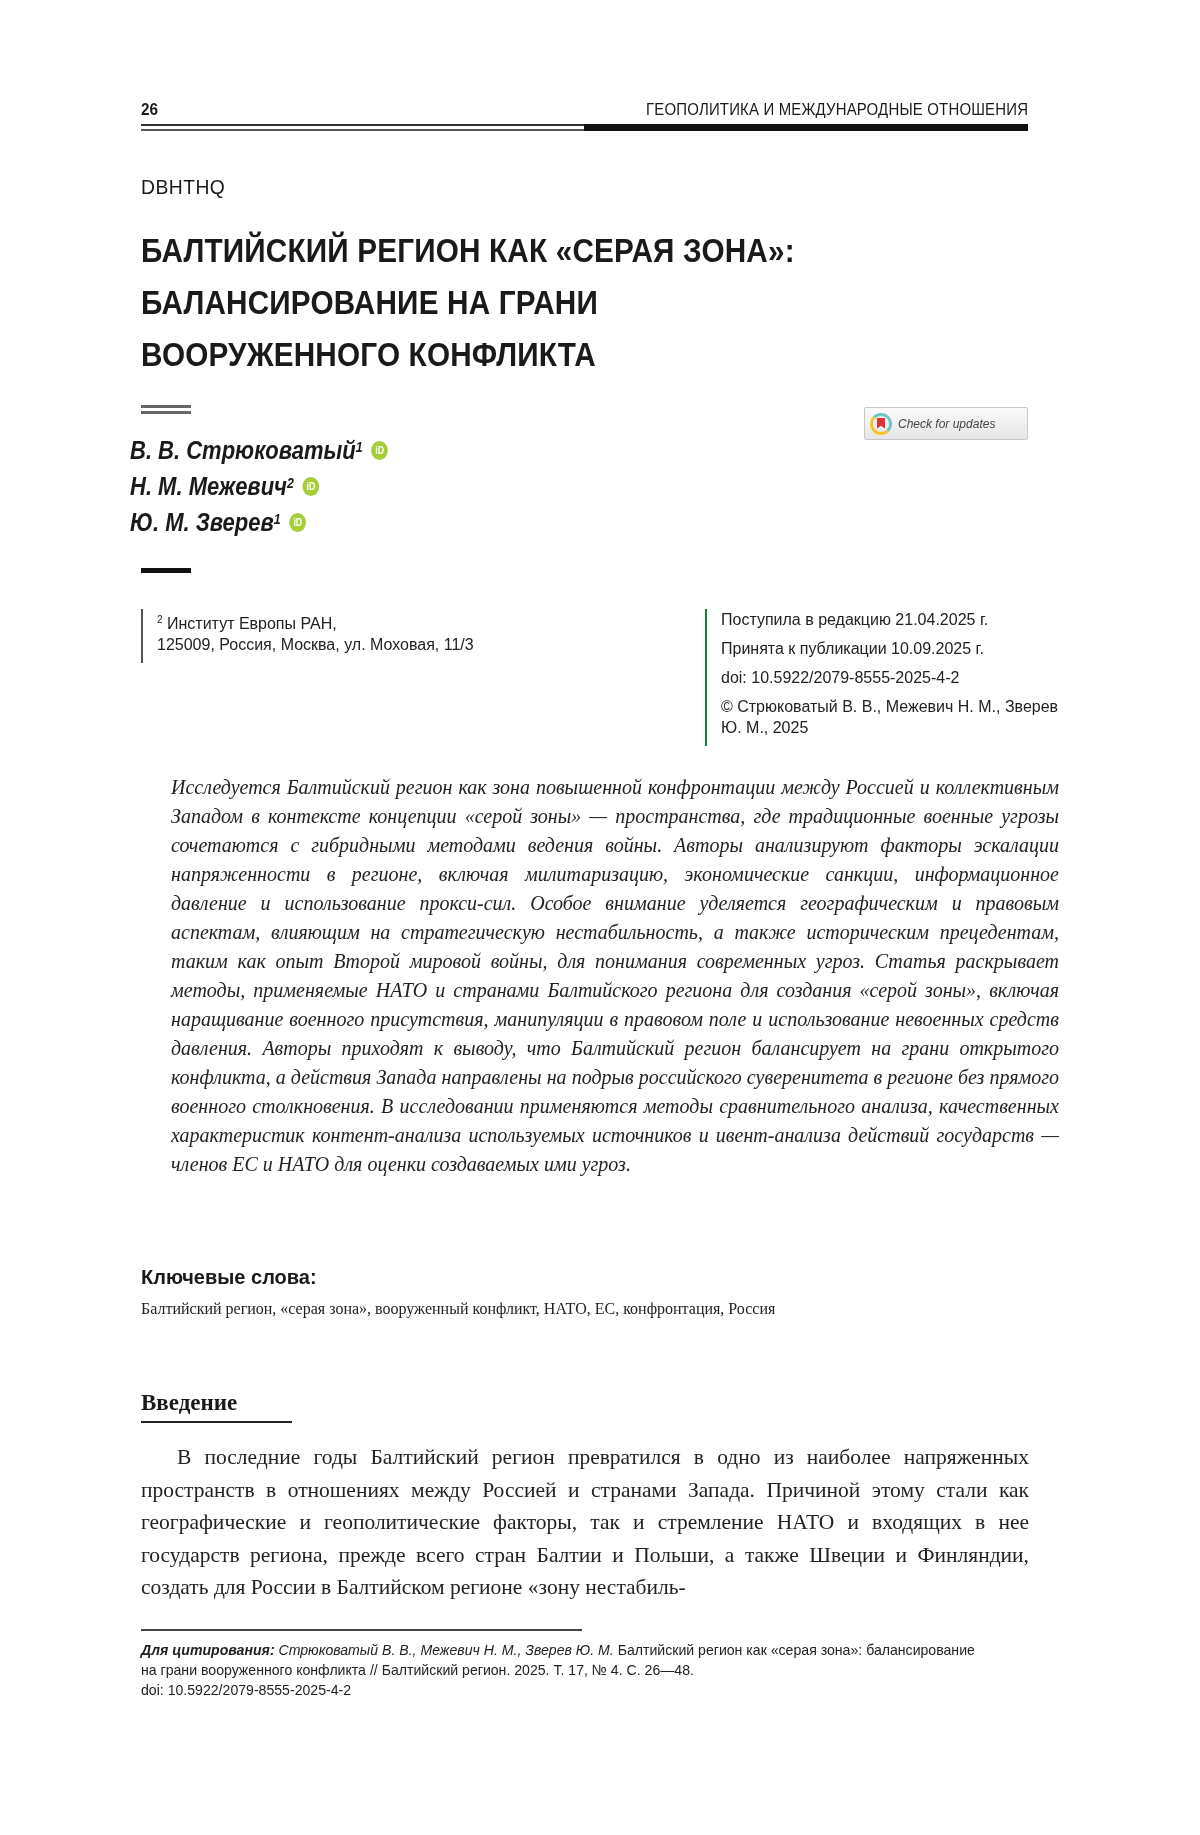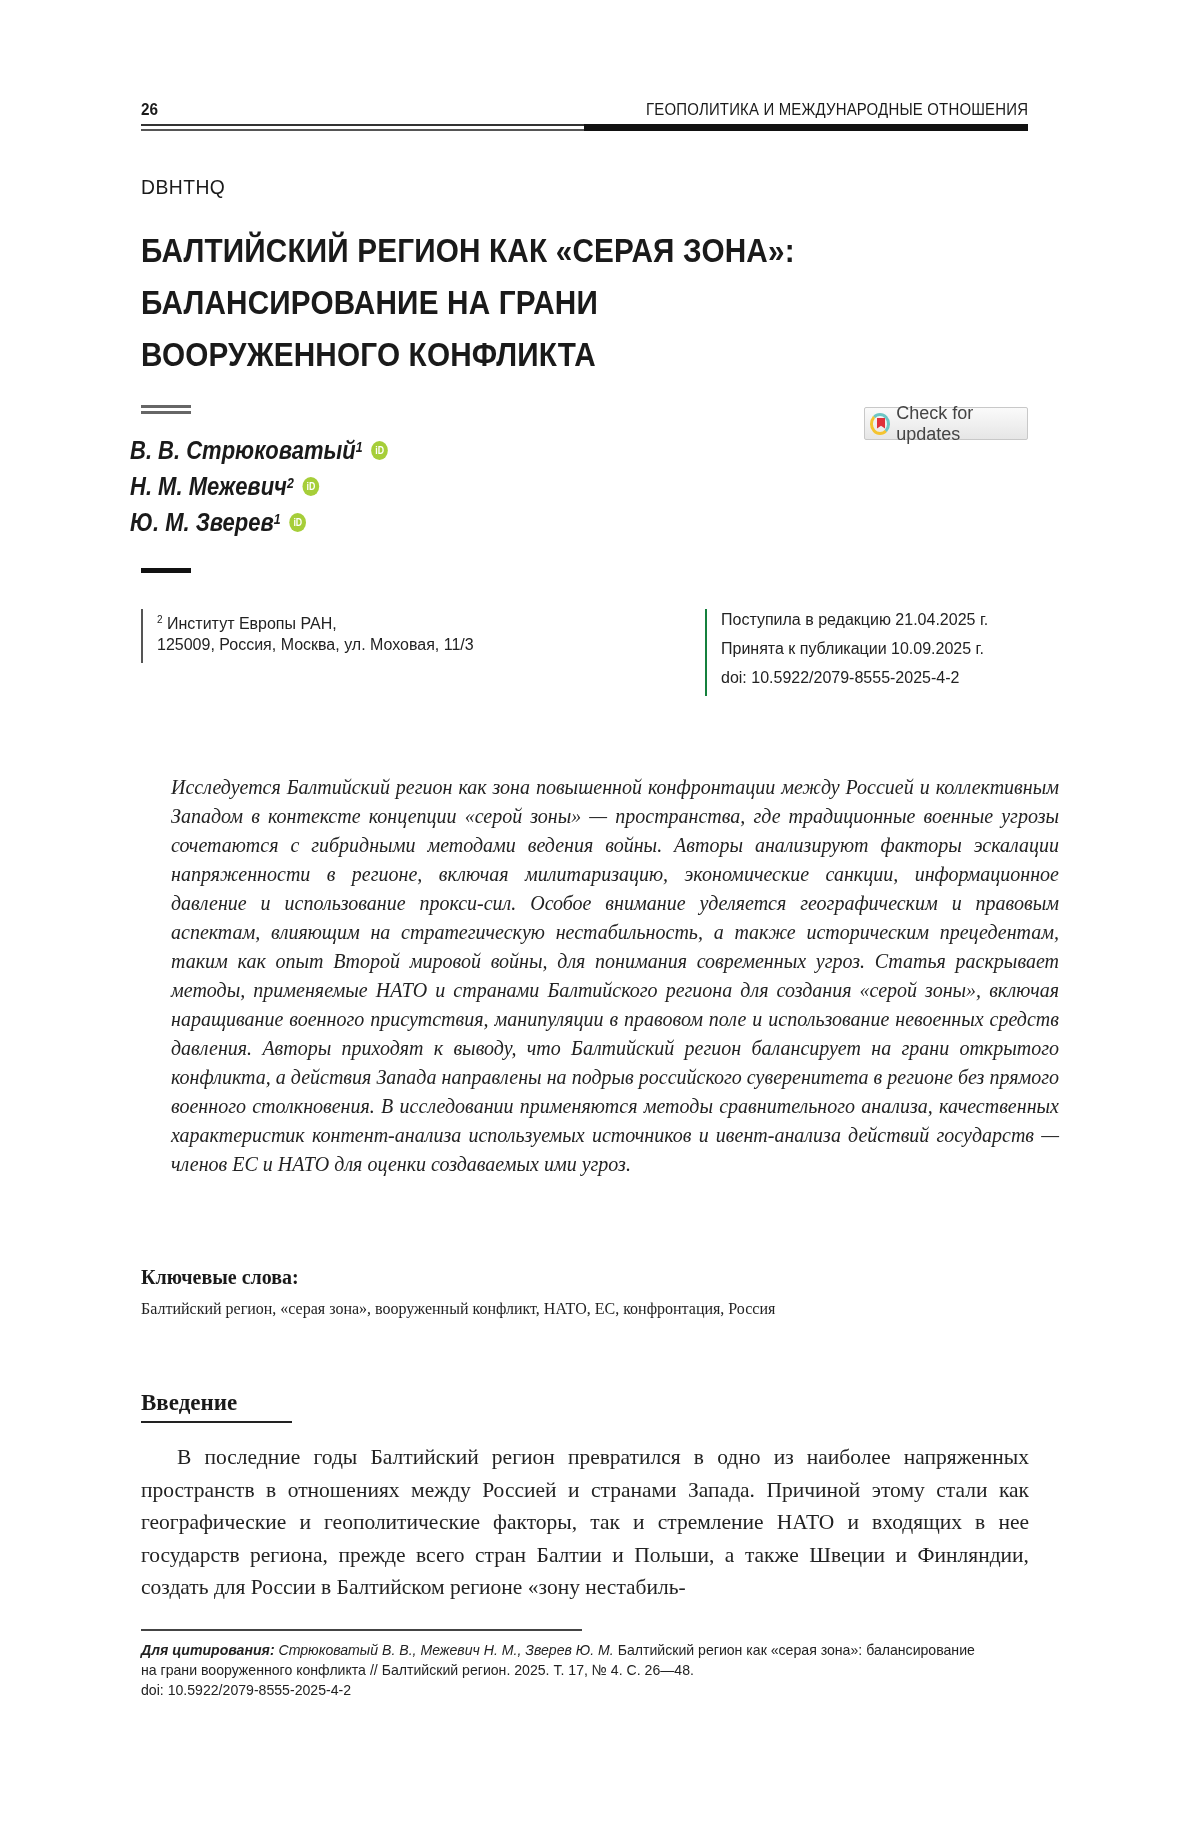--- a/index.html
+++ b/index.html
@@ -10,33 +10,33 @@
   .rule-left-top { left:141px; top:124px; width:443px; height:2px; background:#333; }
   .rule-left-bot { left:141px; top:129px; width:443px; height:2px; background:#555; }
   .rule-right { left:584px; top:124px; width:444px; height:7px; background:#111; }
   .section-label { left:141px; top:175px; font-size:21px; letter-spacing:0.5px; transform:scaleX(0.92); transform-origin:left; }
   .title { left:141px; top:225px; width:900px; font-size:33px; font-weight:bold; line-height:52px; letter-spacing:0.2px; transform:scaleX(0.9); transform-origin:left; }
   .dbl-line-1 { left:141px; top:405px; width:50px; height:3px; background:#666; }
   .dbl-line-2 { left:141px; top:411px; width:50px; height:3px; background:#666; }
   .check-updates { left:864px; top:407px; width:164px; height:33px; border:1px solid #c8c8c8; border-radius:2px; background:linear-gradient(#fafafa,#e6e6e6); display:flex; align-items:center; box-sizing:border-box; padding-left:5px; cursor:pointer; }
   .check-updates .cu-icon { width:22px; height:22px; border-radius:50%; border:3px solid #6dc6c4; border-bottom-color:#f4c430; border-left-color:#f4c430; box-sizing:border-box; position:relative; margin-right:6px; }
   .check-updates .cu-icon::after { content:""; position:absolute; left:4px; top:2px; width:8px; height:11px; background:#e0303a; clip-path:polygon(0 0,100% 0,100% 100%,50% 75%,0 100%); }
-  .check-updates .cu-label { font-size:18px; color:#444; }
+  .check-updates .cu-label { font-size:12px; color:#444;font-style:italic; }
   .authors { left:130px; top:432px; }
   .author { font-size:25px; font-weight:bold; font-style:italic; line-height:36px; display:flex; align-items:center; transform:scaleX(0.88); transform-origin:left; white-space:nowrap; }
   .author sup { font-size:14px; position:relative; top:-3px; }
   .orcid { display:inline-block; width:19px; height:19px; border-radius:50%; background:#a6ce39; color:#fff; font-size:10px; font-weight:bold; font-style:normal; text-align:center; line-height:19px; margin-left:10px; }
   .thick-bar { left:141px; top:568px; width:50px; height:5px; background:#111; }
   .aff-block { left:141px; top:609px; width:520px; border-left:2px solid #555; padding-left:14px; font-size:16px; line-height:21px; color:#222; }
   .aff-item { margin-bottom:8px; }
   .aff-item sup { font-size:10px; }
   .dates-block { left:705px; top:609px; width:340px; border-left:2px solid #15803d; padding-left:14px; font-size:16px; line-height:21px; color:#222; }
   .dates-block .d { margin-bottom:8px; }
   .abstract { left:141px; top:773px; width:888px; font-family:"Liberation Serif", serif; font-style:italic; font-size:20px; line-height:29px; text-align:justify; color:#222;margin-left:30px; }
-  .kw-title { left:141px; top:1266px; font-family:Liberation Serif, serif; font-weight:bold; font-size:20px; }
+  .kw-title { left:141px; top:1266px; font-family:Liberation Sans, sans-serif; font-weight:bold; font-size:20px; }
   .kw-text { left:141px; top:1294px; width:888px; font-family:"Liberation Serif", serif; font-size:16px; line-height:30px; color:#222; }
   .intro-head { left:141px; top:1390px; font-family:"Liberation Serif", serif; font-weight:bold; font-size:23px; }
   .intro-underline { left:141px; top:1421px; width:151px; height:2px; background:#222; }
   .body-text { left:141px; top:1441px; width:888px; font-family:"Liberation Serif", serif; font-size:21.5px; line-height:32.5px; text-align:justify; text-indent:36px; color:#222; }
   .fn-rule { left:141px; top:1629px; width:441px; height:2px; background:#444; }
   .citation { left:141px; top:1640px; width:900px; font-size:15px; line-height:20px; color:#222; transform:scaleX(0.94); transform-origin:left; }
   .citation .c-lab { font-weight:bold; font-style:italic; }
   .citation .c-auth { font-style:italic; }
 </style>
 </head>
@@ -89,20 +89,21 @@
     <sup>2</sup>
     <span>Институт Европы РАН,</span><br>
     <span>125009, Россия, Москва, ул. Моховая, 11/3</span>
   </div>
 </div>
 
 <div class="abs dates-block">
   <div class="d">Поступила в редакцию 21.04.2025 г.</div>
   <div class="d">Принята к публикации 10.09.2025 г.</div>
   <div class="d">doi: 10.5922/2079-8555-2025-4-2</div>
+  <div class="d">© Стрюковатый В. В., Межевич Н. М., Зверев Ю. М., 2025</div>
 </div>
 
 <div class="abs abstract">Исследуется Балтийский регион как зона повышенной конфронтации между Россией и коллективным Западом в контексте концепции «серой зоны» — пространства, где традиционные военные угрозы сочетаются с гибридными методами ведения войны. Авторы анализируют факторы эскалации напряженности в регионе, включая милитаризацию, экономические санкции, информационное давление и использование прокси-сил. Особое внимание уделяется географическим и правовым аспектам, влияющим на стратегическую нестабильность, а также историческим прецедентам, таким как опыт Второй мировой войны, для понимания современных угроз. Статья раскрывает методы, применяемые НАТО и странами Балтийского региона для создания «серой зоны», включая наращивание военного присутствия, манипуляции в правовом поле и использование невоенных средств давления. Авторы приходят к выводу, что Балтийский регион балансирует на грани открытого конфликта, а действия Запада направлены на подрыв российского суверенитета в регионе без прямого военного столкновения. В исследовании применяются методы сравнительного анализа, качественных характеристик контент-анализа используемых источников и ивент-анализа действий государств — членов ЕС и НАТО для оценки создаваемых ими угроз.</div>
 
 <div class="abs kw-title">Ключевые слова:</div>
 <div class="abs kw-text">Балтийский регион, «серая зона», вооруженный конфликт, НАТО, ЕС, конфронтация, Россия</div>
 
 <div class="abs intro-head">Введение</div>
 <div class="abs intro-underline"></div>
 <div class="abs body-text">В последние годы Балтийский регион превратился в одно из наиболее напряженных пространств в отношениях между Россией и странами Запада. Причиной этому стали как географические и геополитические факторы, так и стремление НАТО и входящих в нее государств региона, прежде всего стран Балтии и Польши, а также Швеции и Финляндии, создать для России в Балтийском регионе «зону нестабиль-</div>

